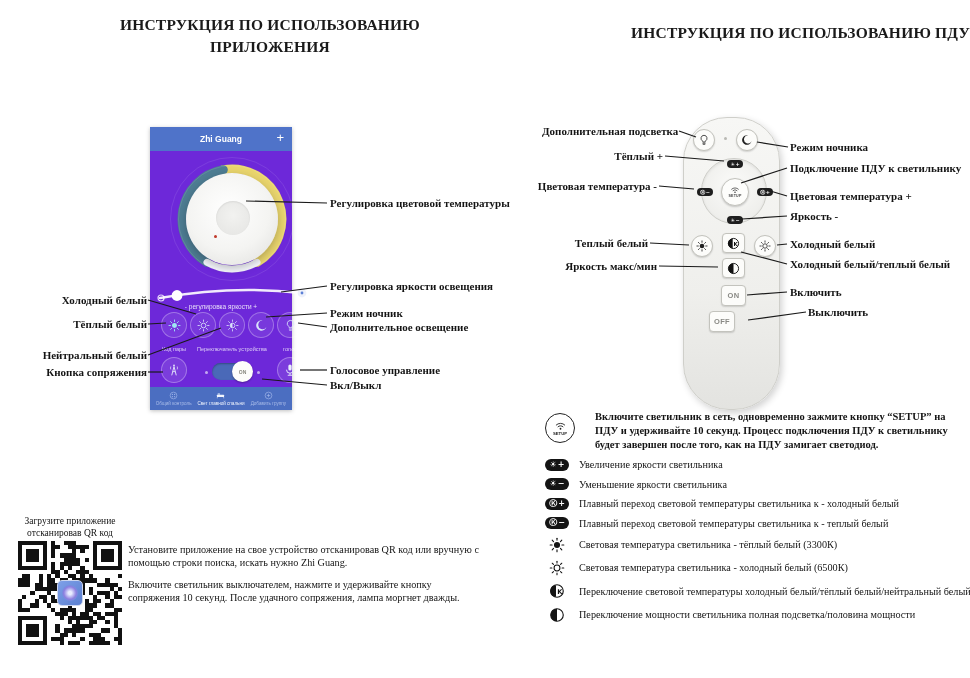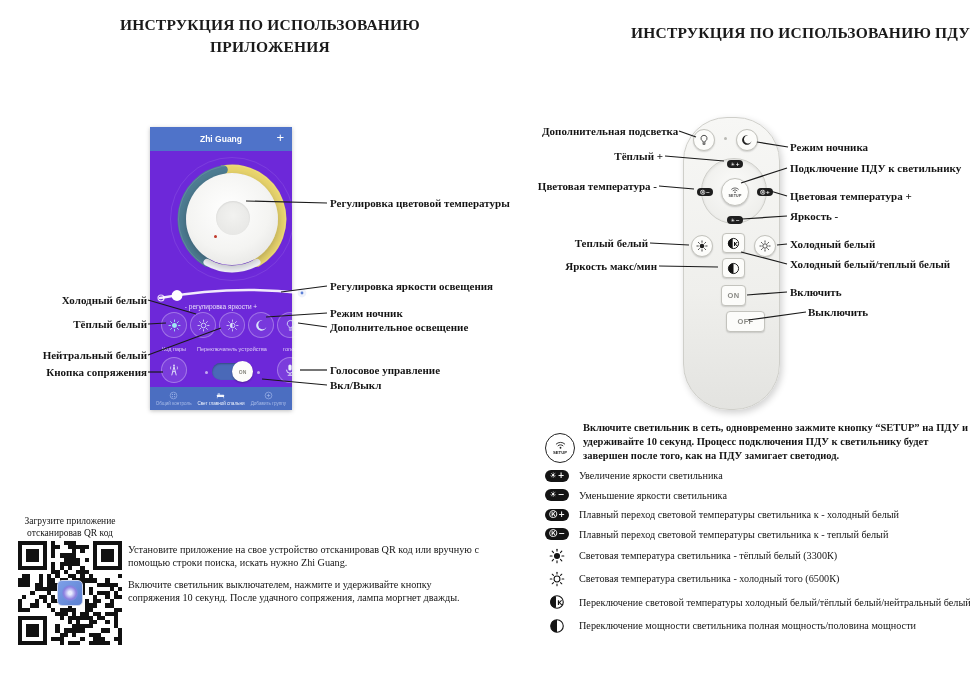--- a/index.html
+++ b/index.html
@@ -67,21 +67,21 @@
           display:flex; flex-direction:column; align-items:center; justify-content:center; }
   #setup-btn svg { width:10px; height:8px; color:#333; }
   #setup-btn .st { font:bold 3.6px "Liberation Sans", sans-serif; color:#444; letter-spacing:.2px; }
   .r-square { position:absolute; background:#fcfcfa; border:1px solid #c3c3bd; border-radius:4px;
           box-shadow:0 1px 1.5px rgba(0,0,0,.15); display:flex; align-items:center; justify-content:center; }
   .r-square svg { width:13px; height:13px; color:#111; }
   .r-square .onoff { font:bold 7.5px "Liberation Sans", sans-serif; color:#8a8a85; letter-spacing:.3px; }
 
   
   #legend { position:absolute; left:545px; top:410px; width:424px; }
-  #legend-setup { display:flex; gap:8px; align-items:flex-end;margin-top:11px; }
+  #legend-setup { display:flex; gap:20px; align-items:flex-start; }
   #legend-setup-icon { flex:0 0 30px; width:30px; height:30px; border:1.4px solid #222; border-radius:50%;
           display:flex; flex-direction:column; align-items:center; justify-content:center; margin-top:3px; }
   #legend-setup-icon svg { width:13px; height:10px; color:#222; }
   #legend-setup-icon .st { font:bold 4.2px "Liberation Sans", sans-serif; color:#222; }
   #legend-setup-text { font-weight:bold; font-size:10.5px; color:#141414; line-height:1.32; }
   .legend-item { display:flex; gap:10px; align-items:center; margin-top:7.4px; }
   .legend-item .li-icon { flex:0 0 24px; display:flex; justify-content:center; }
   .legend-item .li-text { font-size:10.2px; color:#141414; white-space:nowrap; }
   .lpill { width:24px; height:12px; background:#141414; border-radius:6px; color:#fff;
           display:flex; align-items:center; justify-content:center; gap:1px;
@@ -371,21 +371,21 @@
       </div>
 
     <div class="r-square" style="left:38px;top:140px;width:23px;height:20px">
         <svg>
           <use href="#half-i"></use>
         </svg>
       </div>
     <div class="r-square" style="left:37px;top:167px;width:25px;height:21px">
         <span class="onoff">ON</span>
       </div>
-    <div class="r-square" style="left:42px;top:193px;width:39px;height:21px">
+    <div class="r-square" style="left:25px;top:193px;width:26px;height:21px">
         <span class="onoff">OFF</span>
       </div>
   </div>
 
   <div class="callout ra" style="left:542px;top:125px;width:136px">Дополнительная подсветка</div>
   <div class="callout" style="left:790px;top:141px">Режим ночника</div>
   <div class="callout ra" style="left:583px;top:150px;width:80px">Тёплый +</div>
   <div class="callout" style="left:790px;top:162px">Подключение ПДУ к светильнику</div>
   <div class="callout ra" style="left:522px;top:180px;width:135px">Цветовая температура -</div>
   <div class="callout" style="left:790px;top:190px">Цветовая температура +</div>
@@ -451,37 +451,37 @@
           </svg>
         </span>
       <span class="li-text">Световая температура светильника - тёплый белый (3300К)</span>
     </div>
     <div class="legend-item">
       <span class="li-icon">
           <svg class="li-svg">
             <use href="#sun-o"></use>
           </svg>
         </span>
-      <span class="li-text">Световая температура светильника - холодный того (6500К)</span>
+      <span class="li-text">Световая температура светильника - холодный белый (6500К)</span>
     </div>
     <div class="legend-item">
       <span class="li-icon">
           <svg class="li-svg">
             <use href="#kcirc-i"></use>
           </svg>
         </span>
       <span class="li-text">Переключение световой температуры холодный белый/тёплый белый/нейтральный белый</span>
     </div>
     <div class="legend-item">
       <span class="li-icon">
           <svg class="li-svg">
             <use href="#half-i"></use>
           </svg>
         </span>
-      <span class="li-text">Переключение мощности светильника полная мощность/половина мощности</span>
+      <span class="li-text">Переключение мощности светильника полная подсветка/половина мощности</span>
     </div>
   </div>
 
   <div id="qr-caption">Загрузите приложение
 отсканировав QR код</div>
   <div id="qr-box">
     <svg viewBox="0 0 25 25" shape-rendering="crispEdges">
       <rect width="25" height="25" fill="#ffffff"></rect>
       <g class="mods" fill="#111">
           <rect x="8" y="0" width="1" height="1"></rect>

